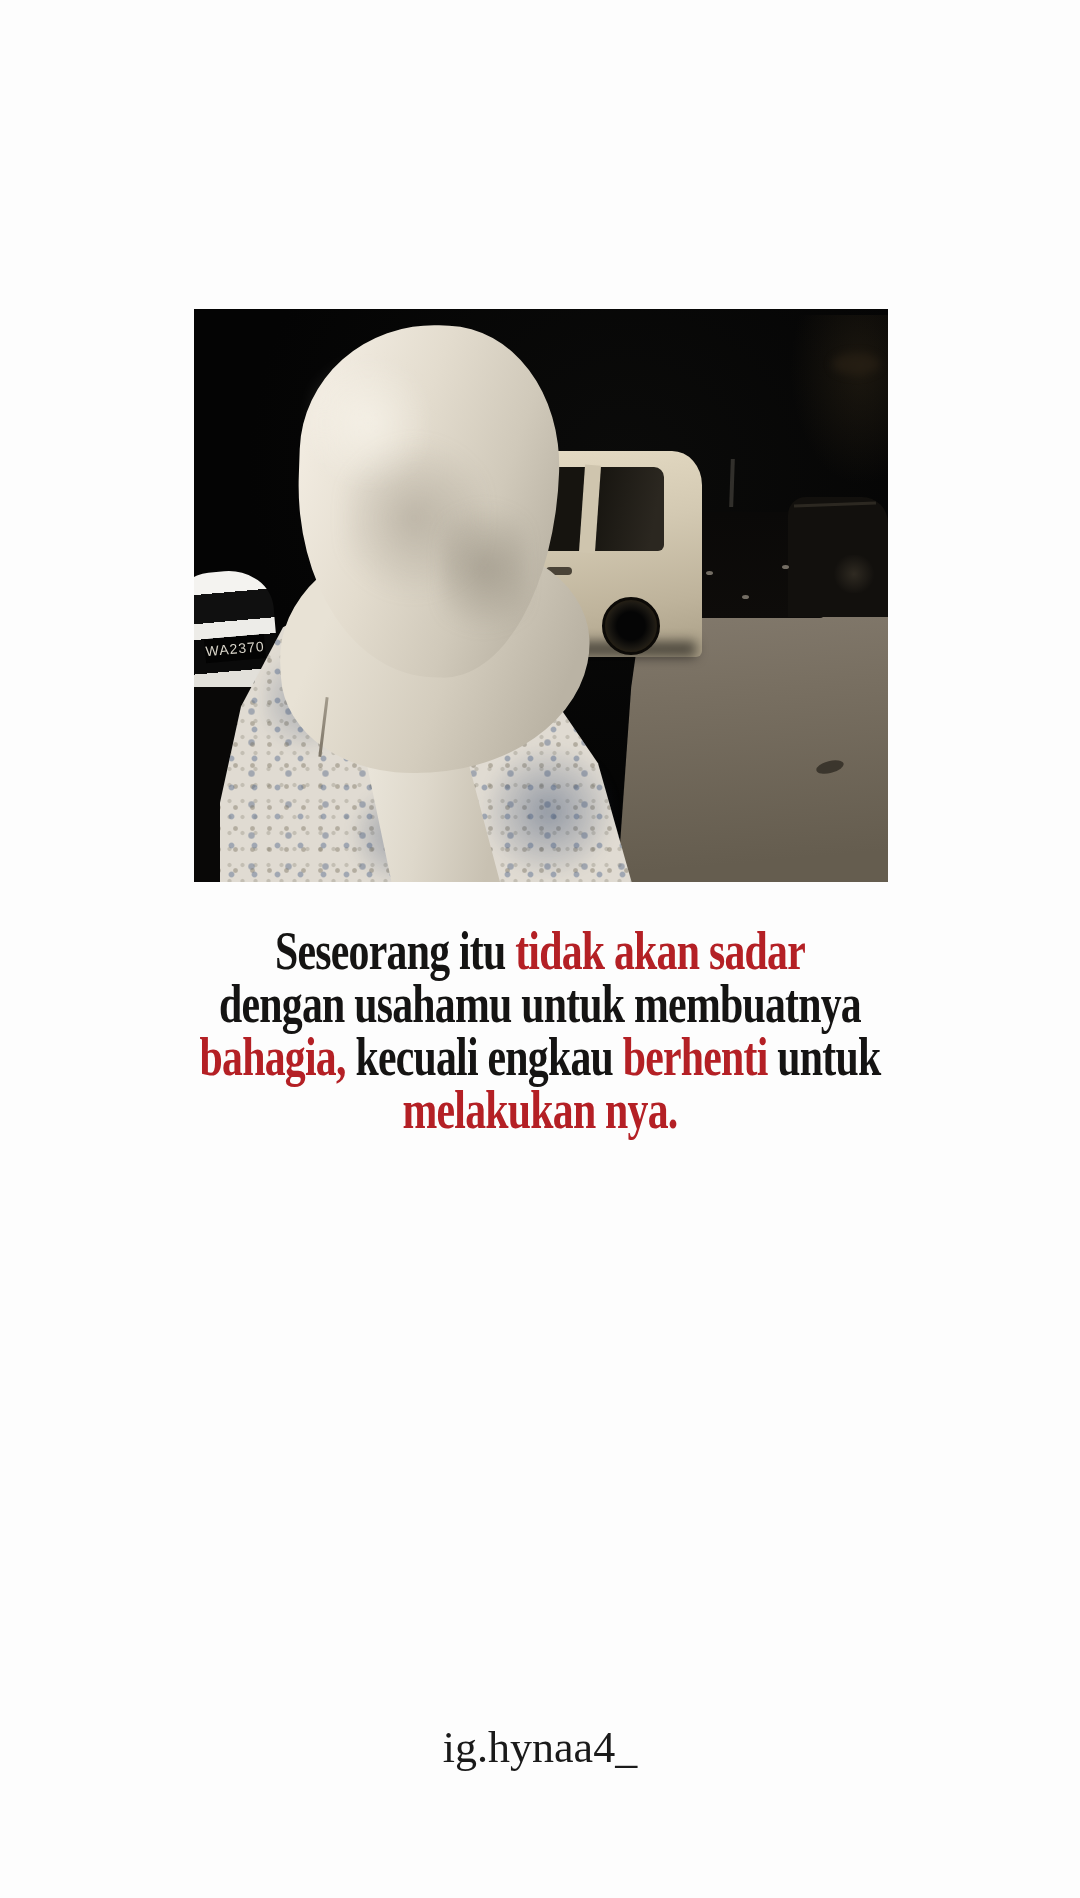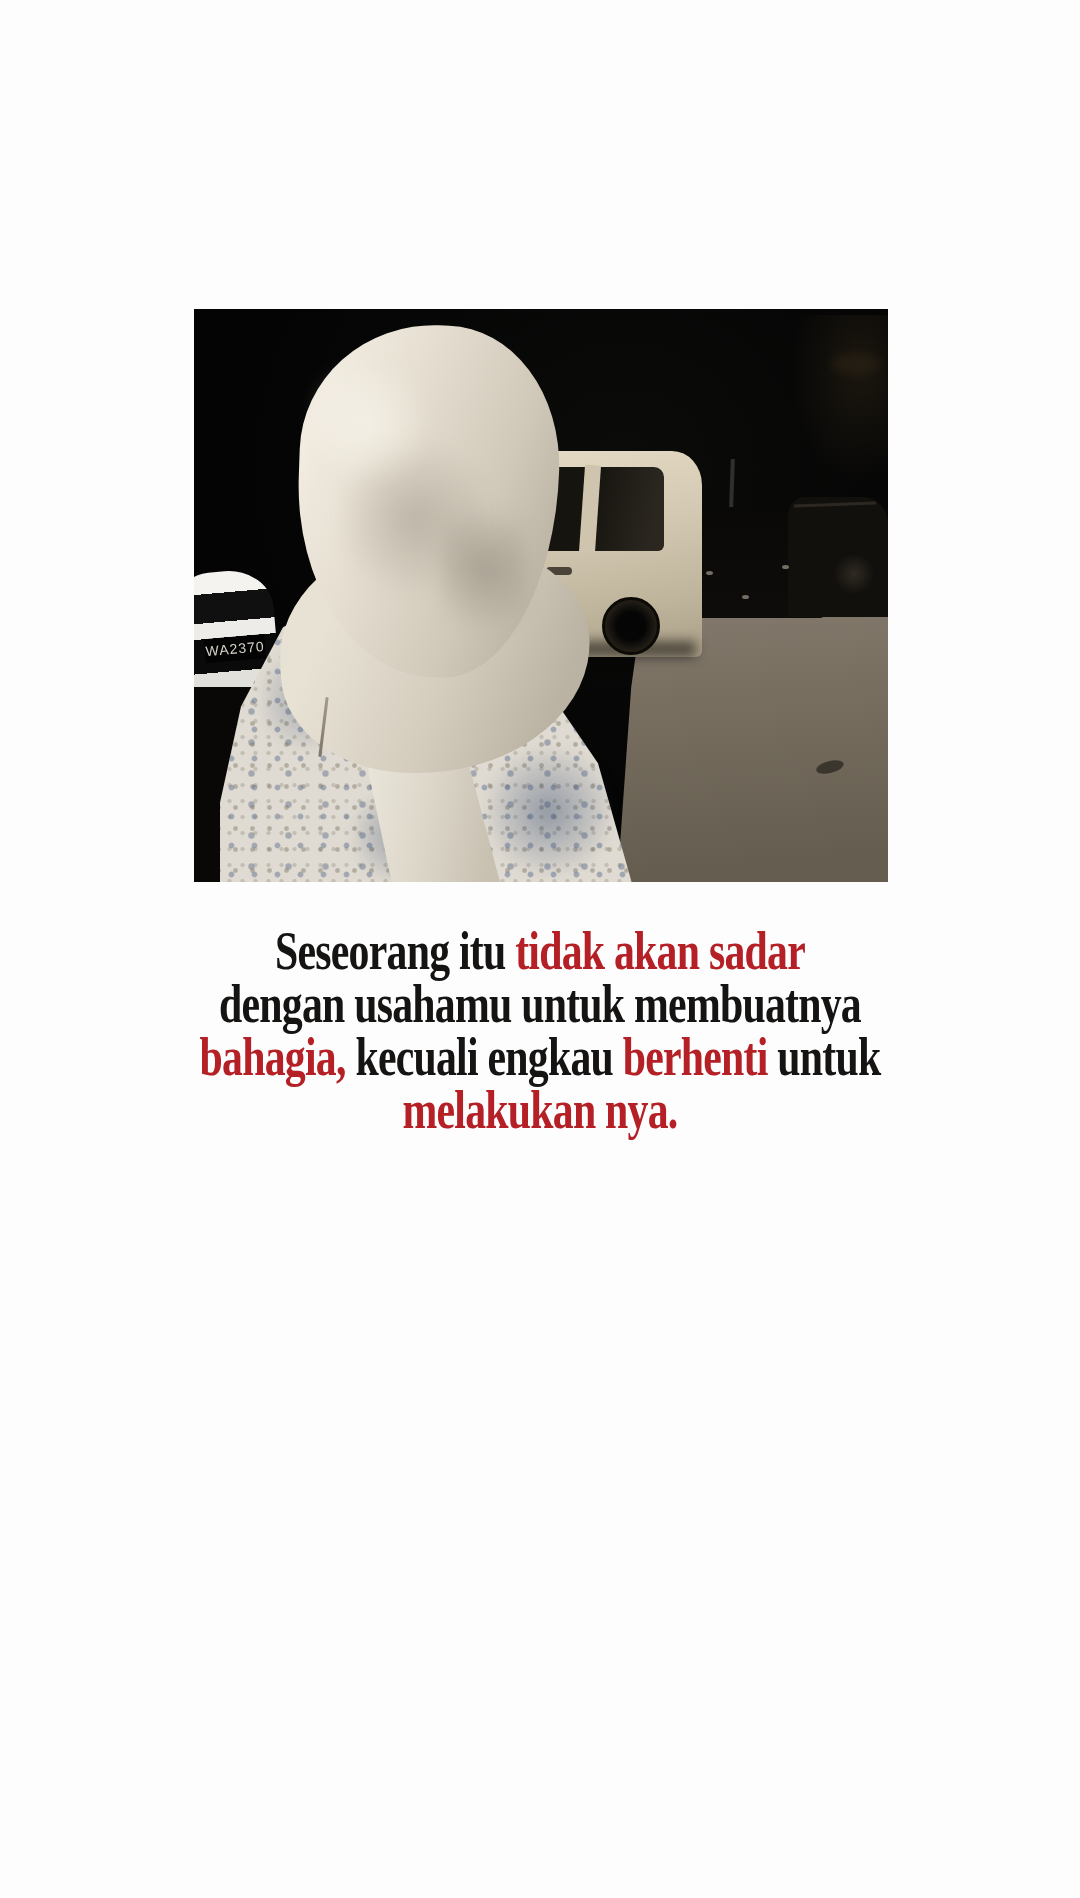--- a/index.html
+++ b/index.html
@@ -153,14 +153,15 @@
       <span style="color:#151413">dengan usahamu untuk membuatnya</span>
     </div>
     <div class="line">
       <span style="color:#b42025">bahagia,</span><span style="color:#151413"> kecuali engkau </span><span style="color:#b42025">berhenti</span><span style="color:#151413"> untuk</span>
     </div>
     <div class="line">
       <span style="color:#b42025">melakukan nya.</span>
     </div>
   </div>
 
+  <div class="handle">ig.hynaa4_</div>
 
 </div>
 
 </body></html>

